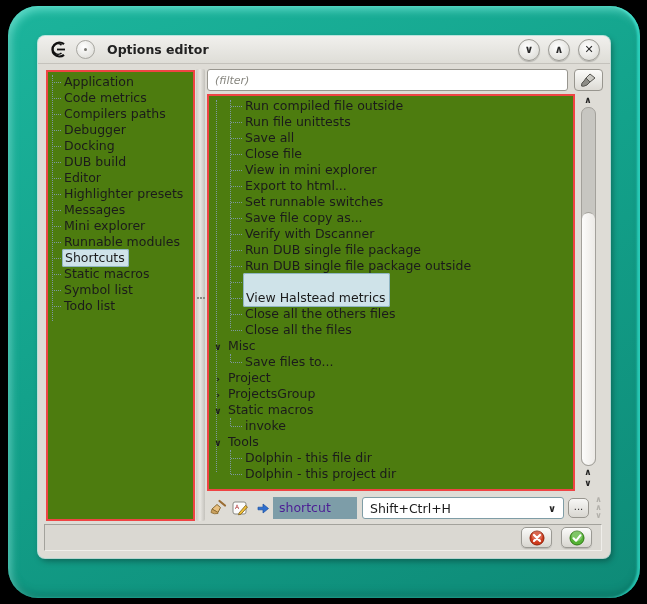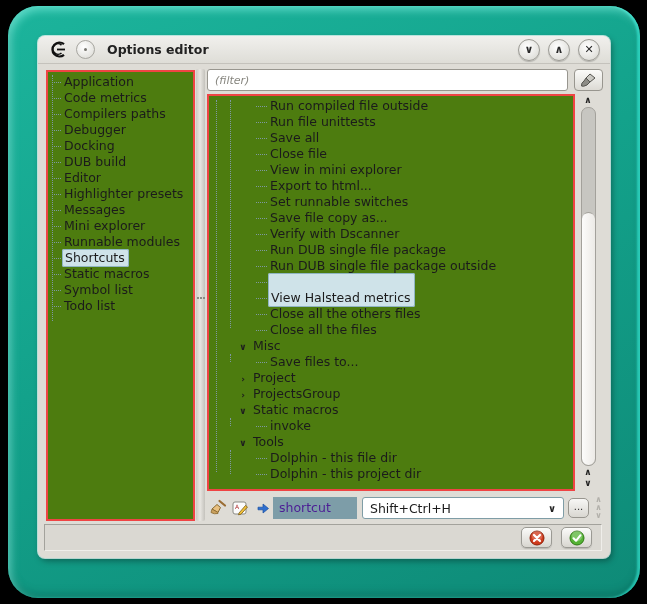--- a/index.html
+++ b/index.html
@@ -48,21 +48,21 @@
 
   .filter-row { display:flex; height:22px; margin-bottom:3px; }
   .filter-input { width:361px; border:1px solid #98968f; border-radius:3px; background:#fff;
     padding:10px 7px; font-size:11px; font-family:inherit; color:#0369a1; outline:none; }
   .filter-input::placeholder { font-style:italic; color:#87867f; }
   .brush-btn { width:29px; height:22px; margin-left:6px; border:1px solid #98968f; border-radius:4px;
     background:linear-gradient(#fbfbf9,#dcdad4); display:flex; align-items:center; justify-content:center; }
 
   .tree-area { position:relative; height:399px; }
   .tree-panel { position:absolute; left:0; top:0; width:368px; height:397px; padding-top:2px; overflow:hidden; }
-  .trow { height:16px; line-height:16px; font-size:12.5px; white-space:nowrap; position:relative;margin-left:25px; }
+  .trow { height:16px; line-height:16px; font-size:12.5px; white-space:nowrap; position:relative; }
   .trow.child, .trow.sub { padding-left:36px; }
   .trow.child::before, .trow.sub::before { content:""; position:absolute; left:22px; top:8px; width:11px; border-top:1px dotted #7d98a2; }
   .trow.cat { padding-left:19px; }
   .chev { position:absolute; left:2px; top:1px; width:14px; text-align:center; font-size:9px; color:#1e1e1e; font-weight:bold; }
   .tlabel.sel { background:#cfe3e9; border:1px solid #8fb5c2; border-radius:2px; padding:16px 3px 1px 2px; margin-left:-2px; }
   .guide { position:absolute; border-left:1px dotted #7d98a2; }
   .g-root  { left:7px;  top:4px;  height:372px; }
   .g-kids  { left:21px; top:4px;  height:228px; }
   .g-misc  { left:21px; top:258px; height:8px; }
   .g-stat  { left:21px; top:322px; height:8px; }

